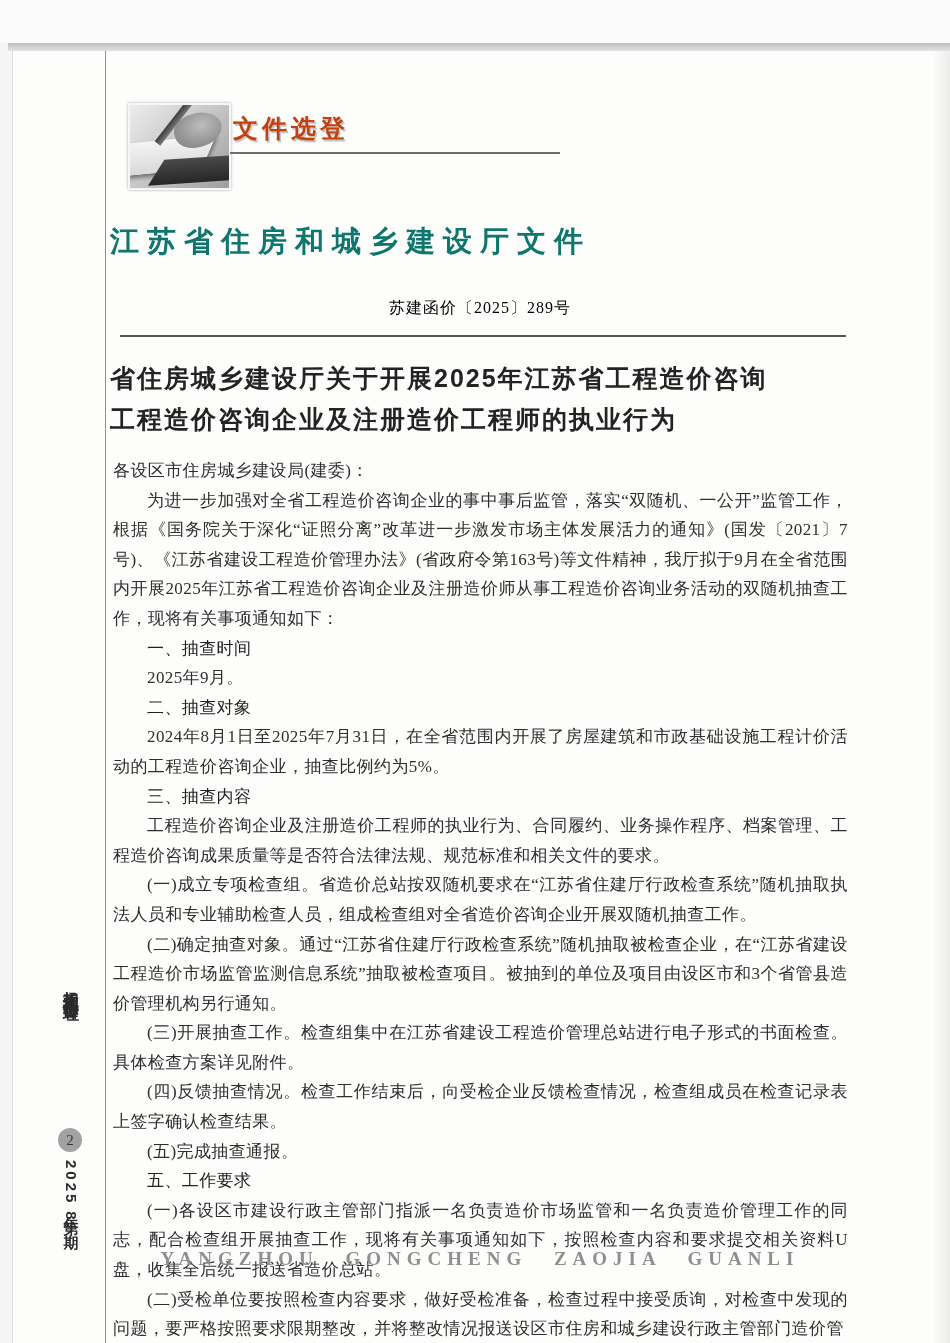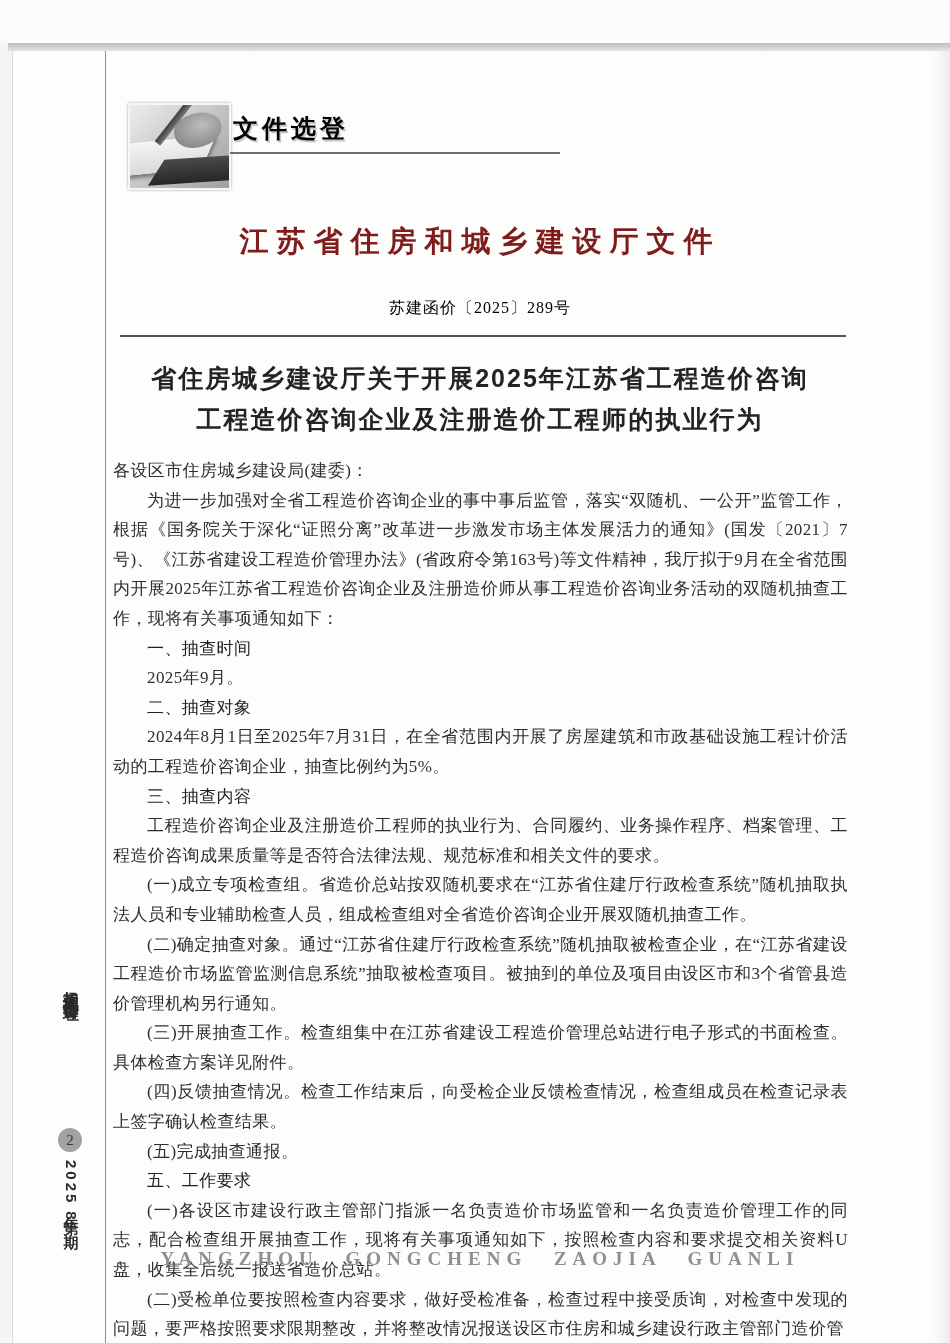--- a/index.html
+++ b/index.html
@@ -74,42 +74,40 @@
     transform: rotate(-18deg);
   }
   .photo-dark-wedge {
     position: absolute; left: 28px; top: 52px; width: 80px; height: 26px;
     background: linear-gradient(#4a4a4a, #262626);
     transform: skewX(-35deg) rotate(-4deg);
   }
   .header-label {
     position: absolute; left: 233px; top: 112px;
     font-family: "Liberation Sans", sans-serif;
-    font-size: 25px; font-weight: bold; letter-spacing: 4px; color: #000000;
+    font-size: 25px; font-weight: bold; letter-spacing: 4px; color: #c2410c;
     text-shadow: 1.5px 1.5px 0 #c6c6c6, -0.5px -0.5px 0 #eeeeee;
   }
   .header-underline { position: absolute; left: 230px; top: 152px; width: 330px; height: 2px; background: #6e6e6e; }
 
   
   .doc-title {
     position: absolute; left: 110px; top: 222px; width: 740px;
-    text-align: center;
     font-family: "Liberation Sans", sans-serif;
-    font-size: 29px; font-weight: bold; letter-spacing: 8px; color: #7f1d1d;
+    font-size: 29px; font-weight: bold; letter-spacing: 8px; color: #0f766e;
   }
   .doc-number {
     position: absolute; left: 110px; top: 298px; width: 740px;
     text-align: center; font-size: 16px; color: #000000; letter-spacing: 1px;
   }
   .header-rule { position: absolute; left: 120px; top: 335px; width: 726px; height: 2px; background: #565656; }
 
   
   .notice-title {
     position: absolute; left: 110px; top: 358px; width: 740px;
-    text-align: center;
     font-family: "Liberation Sans", sans-serif;
     font-size: 25px; font-weight: bold; color: #232323;
     line-height: 41px; letter-spacing: 2px;
   }
 
   
   .body-text {
     position: absolute; left: 113px; top: 456px; width: 735px;
     font-size: 17px; line-height: 29.6px; color: #2e2e2e;
     text-align: justify; letter-spacing: 0.4px;

